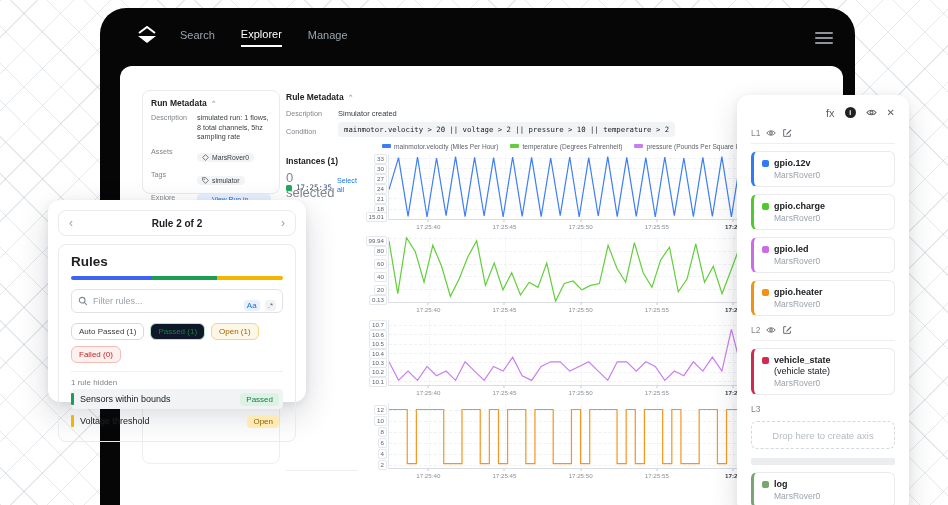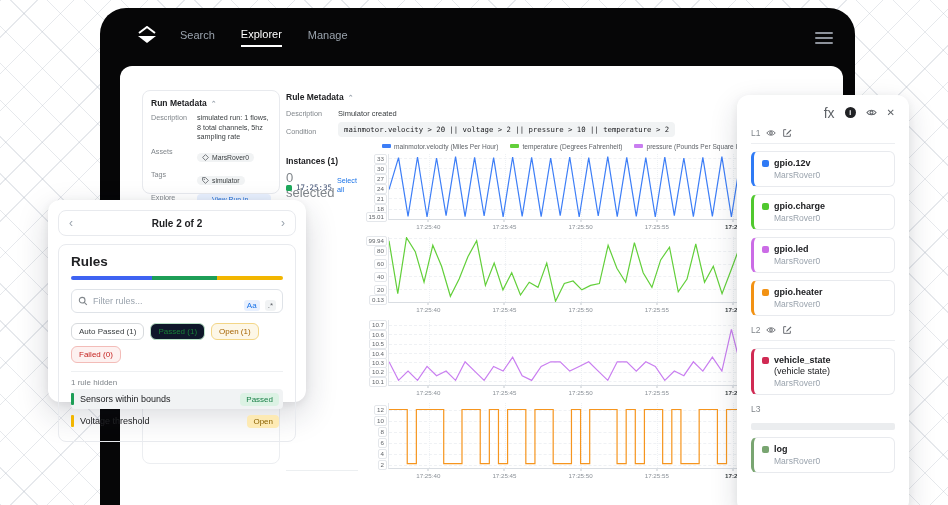--- a/index.html
+++ b/index.html
@@ -99,21 +99,21 @@
   .rule-bar { width:3px; height:12px; border-radius:1px; }
   .rule-name { flex:1; font-size:9px; color:#202124; }
   .schip { font-size:8px; padding:2px 6px; border-radius:4px; }
   .schip.amber { background:#fdeab4; color:#8a6100; }
   .schip.green { background:#dcf2e4; color:#177e46; }
 
   
   .right-panel { position:absolute; left:737px; top:95px; width:172px; height:418px; background:#fff; border-radius:12px;
     box-shadow:0 10px 28px rgba(25,35,55,.15), 0 2px 8px rgba(0,0,0,.06); padding:11px 14px; }
   .rp-toolbar { display:flex; justify-content:flex-end; align-items:center; gap:10px; height:13px; color:#5f6368; }
-  .fx { font-size:14px; color:#5f6368; cursor:pointer; }
+  .fx { font-size:11px; color:#5f6368; cursor:pointer; }
   .info-icon { width:11px; height:11px; border-radius:50%; background:#202124; color:#fff; font-size:7px; font-weight:bold; display:flex; align-items:center; justify-content:center; cursor:pointer; }
   .icon-btn { color:#5f6368; cursor:pointer; display:inline-flex; }
   .x-icon { font-size:10px; color:#5f6368; line-height:10px; cursor:pointer; }
   .axis-head { display:flex; align-items:center; gap:6px; margin-top:9px; padding-bottom:5px; border-bottom:1px solid #eceef1; }
   .axis-label { font-size:8.5px; color:#80868b; }
   .chan-card { border:1px solid #e8eaee; border-radius:6px; padding:6px 8px; margin-top:7px; cursor:grab; }
   .chan-name-row { display:flex; align-items:center; gap:5px; }
   .chan-sq { width:7px; height:7px; border-radius:2px; flex:0 0 7px; }
   .chan-name { font-size:9px; font-weight:bold; color:#202124; }
   .chan-sub { font-size:9px; color:#202124; margin-top:1px; margin-left:12px; }
@@ -526,20 +526,21 @@
           <div class="chan-name-row">
             <span class="chan-sq" style="background: rgb(208, 42, 83);"></span>
             <span class="chan-name">vehicle_state</span>
           </div>
           <div class="chan-sub">(vehicle state)</div>
           <div class="chan-asset">MarsRover0</div>
         </div>
         <div class="axis-head" style="border-bottom: none; padding-bottom: 0px;">
           <span class="axis-label">L3</span>
         </div>
+        <div class="dropzone">Drop here to create axis</div>
       </div>
     <div class="hbar"></div>
     <div id="log-slot">
         <div class="chan-card" style="border-left: 3px solid rgb(121, 165, 113);">
           <div class="chan-name-row">
             <span class="chan-sq" style="background: rgb(121, 165, 113);"></span>
             <span class="chan-name">log</span>
           </div>
           <div class="chan-asset">MarsRover0</div>
         </div>

